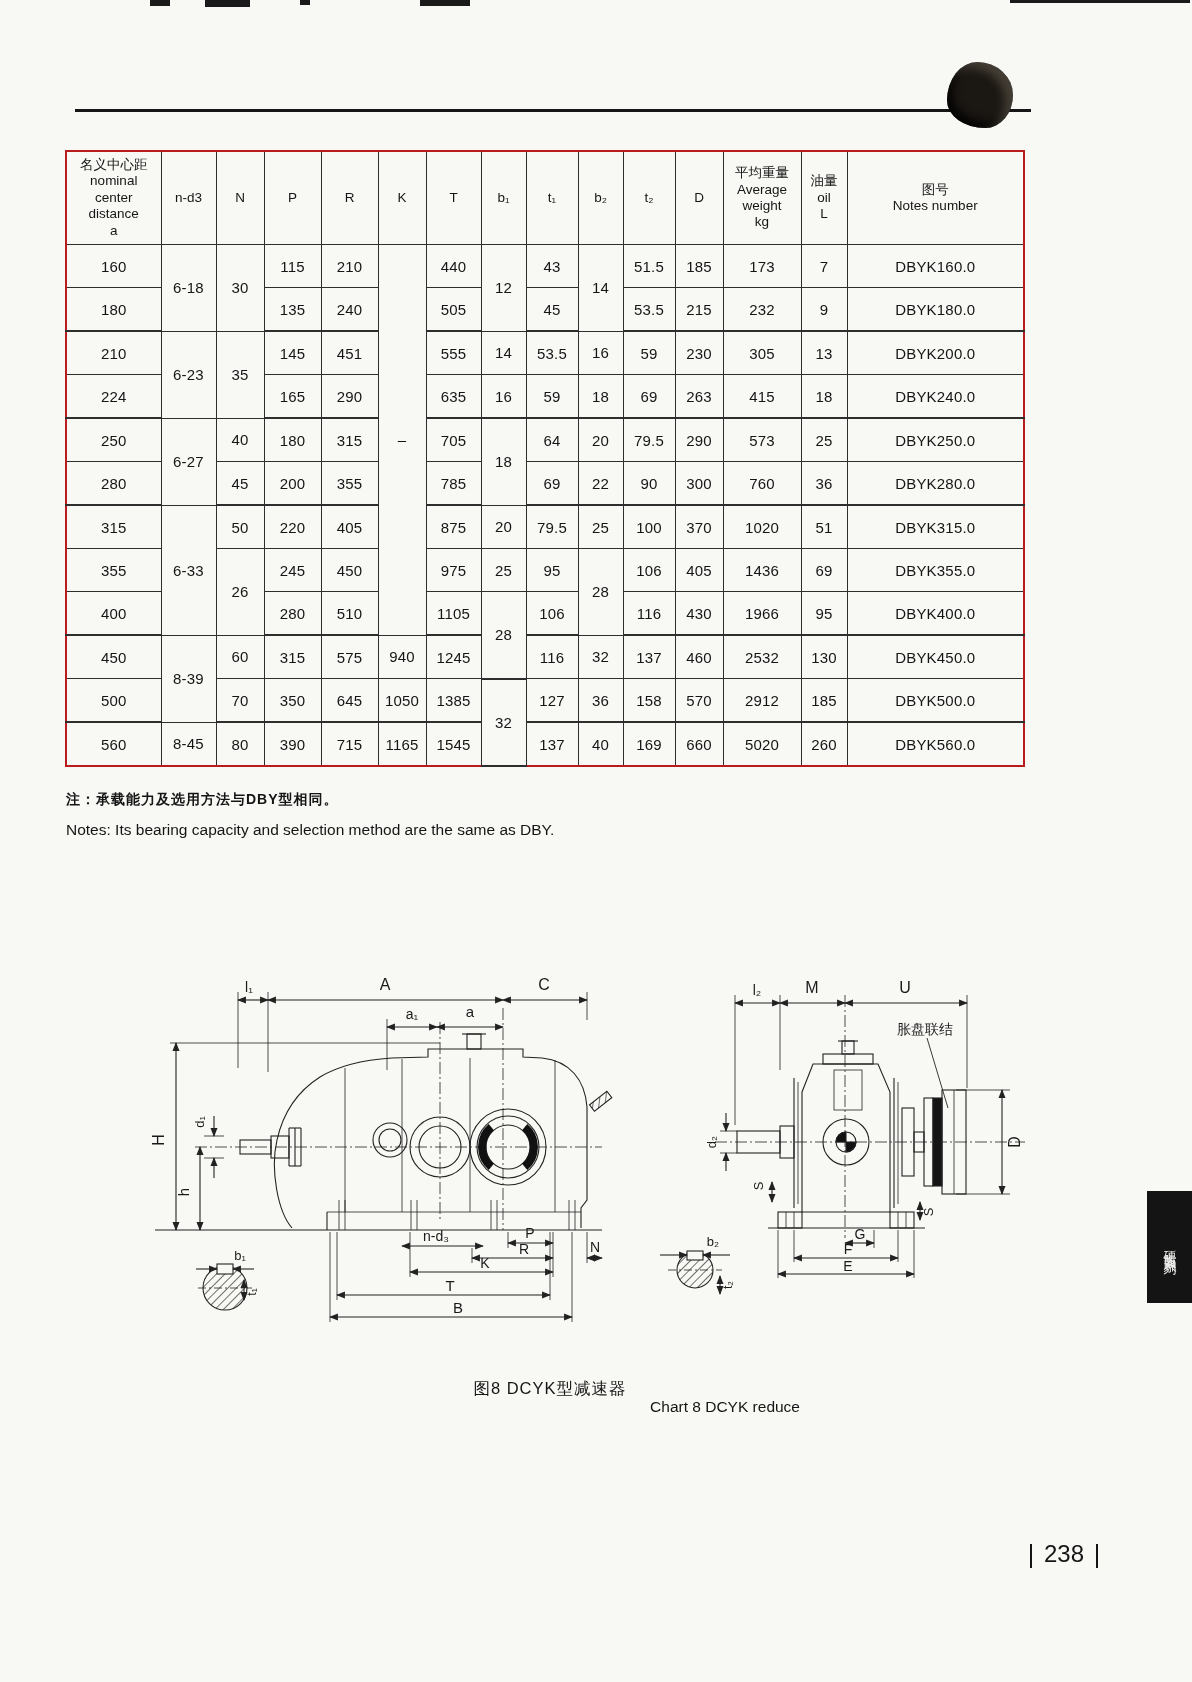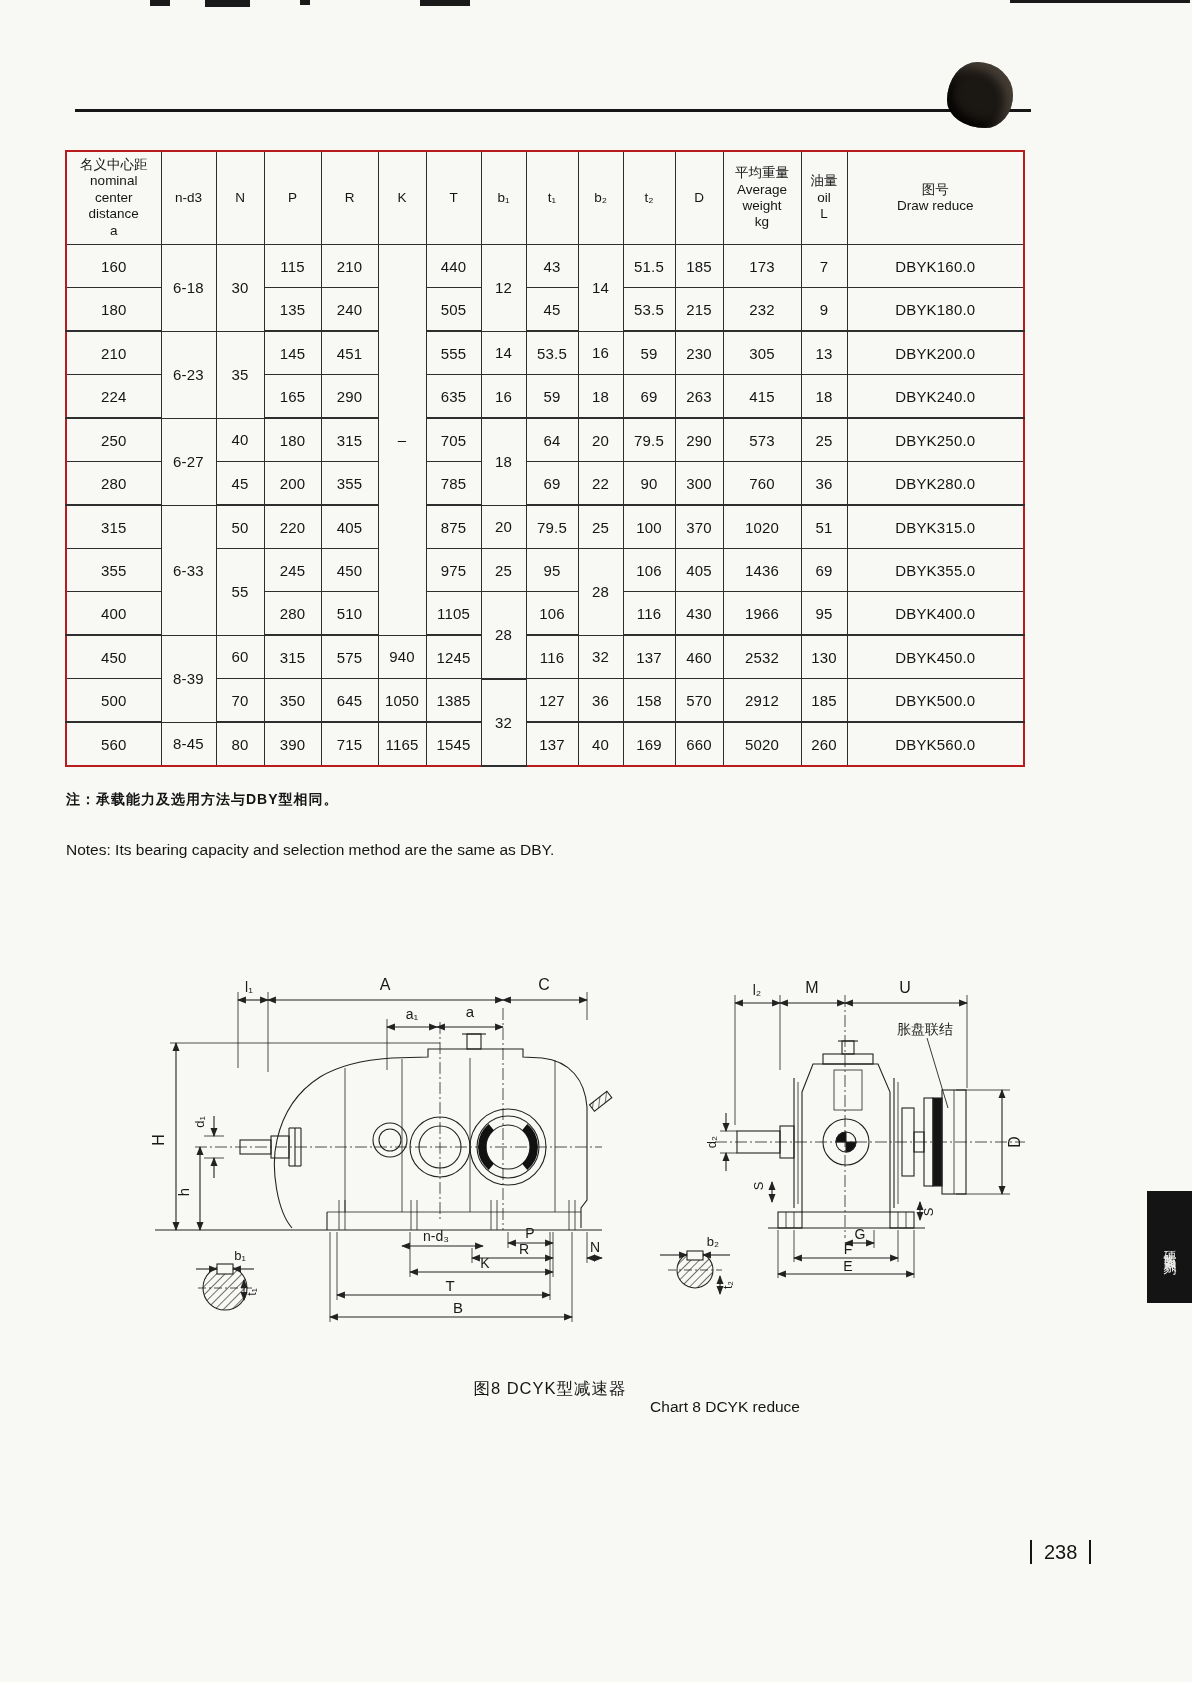--- a/index.html
+++ b/index.html
@@ -19,37 +19,37 @@
   }
   
   .table-wrap{position:absolute;left:65px;top:150px;}
   table{border-collapse:collapse;table-layout:fixed;width:958px;border:2px solid #b91c1c;}
   th,td{border:1px solid #2e2e2e;text-align:center;vertical-align:middle;padding:0 1px;}
   th{height:92px;font-size:13.5px;font-weight:normal;white-space:pre-line;line-height:1.22;}
   td{height:42px;font-size:15px;letter-spacing:.2px;}
   tr.group-end td{border-bottom-width:2px;}
   
   .note-zh{position:absolute;left:66px;top:791px;font-size:14px;font-weight:600;letter-spacing:1px;}
-  .note-en{position:absolute;left:66px;top:821px;font-size:15.5px;margin-top:20px;}
+  .note-en{position:absolute;left:66px;top:821px;font-size:15.5px;}
   
   svg{position:absolute;overflow:visible;}
   svg text{fill:#1a1a1a;stroke:none;font-family:"Liberation Sans","DejaVu Sans",sans-serif;}
   
   .caption-zh{position:absolute;left:300px;top:1378px;width:500px;text-align:center;font-size:16.5px;font-weight:400;letter-spacing:1px;}
   .caption-en{position:absolute;left:300px;top:1398px;width:500px;text-align:right;font-size:15.5px;}
   
   .side-tab{
     position:absolute;left:1147px;top:1191px;width:45px;height:112px;
     background:#141414;color:#f0f0ee;
     display:flex;align-items:center;justify-content:center;
     writing-mode:vertical-rl;font-size:13px;letter-spacing:3px;
   }
   .page-number{
     position:absolute;left:1030px;top:1540px;
-    display:flex;align-items:flex-end;gap:12px;font-size:20px;
+    display:flex;align-items:flex-end;gap:12px;font-size:24px;
   }
   .page-number .bar{display:inline-block;width:2px;height:24px;background:#141414;}
 </style>
 </head>
 <body>
 
 <div class="artifact" style="left:150px;top:0;width:20px;height:6px;"></div>
 <div class="artifact" style="left:205px;top:0;width:45px;height:7px;"></div>
 <div class="artifact" style="left:300px;top:0;width:10px;height:5px;"></div>
 <div class="artifact" style="left:420px;top:0;width:50px;height:6px;"></div>
@@ -96,21 +96,21 @@
           <th>t₂</th>
           <th>D</th>
           <th>平均重量
 Average
 weight
 kg</th>
           <th>油量
 oil
 L</th>
           <th>图号
-Draw reduce</th>
+Notes number</th>
         </tr>
       </thead>
     <tbody id="tbody">
         <tr>
           <td>160</td>
           <td rowspan="2">6-18</td>
           <td rowspan="2">30</td>
           <td>115</td>
           <td>210</td>
           <td rowspan="9">–</td>
@@ -207,21 +207,21 @@
           <td>79.5</td>
           <td>25</td>
           <td>100</td>
           <td>370</td>
           <td>1020</td>
           <td>51</td>
           <td>DBYK315.0</td>
         </tr>
         <tr>
           <td>355</td>
-          <td rowspan="2">55</td>
+          <td rowspan="2">26</td>
           <td>245</td>
           <td>450</td>
           <td>975</td>
           <td>25</td>
           <td>95</td>
           <td rowspan="2">28</td>
           <td>106</td>
           <td>405</td>
           <td>1436</td>
           <td>69</td>

